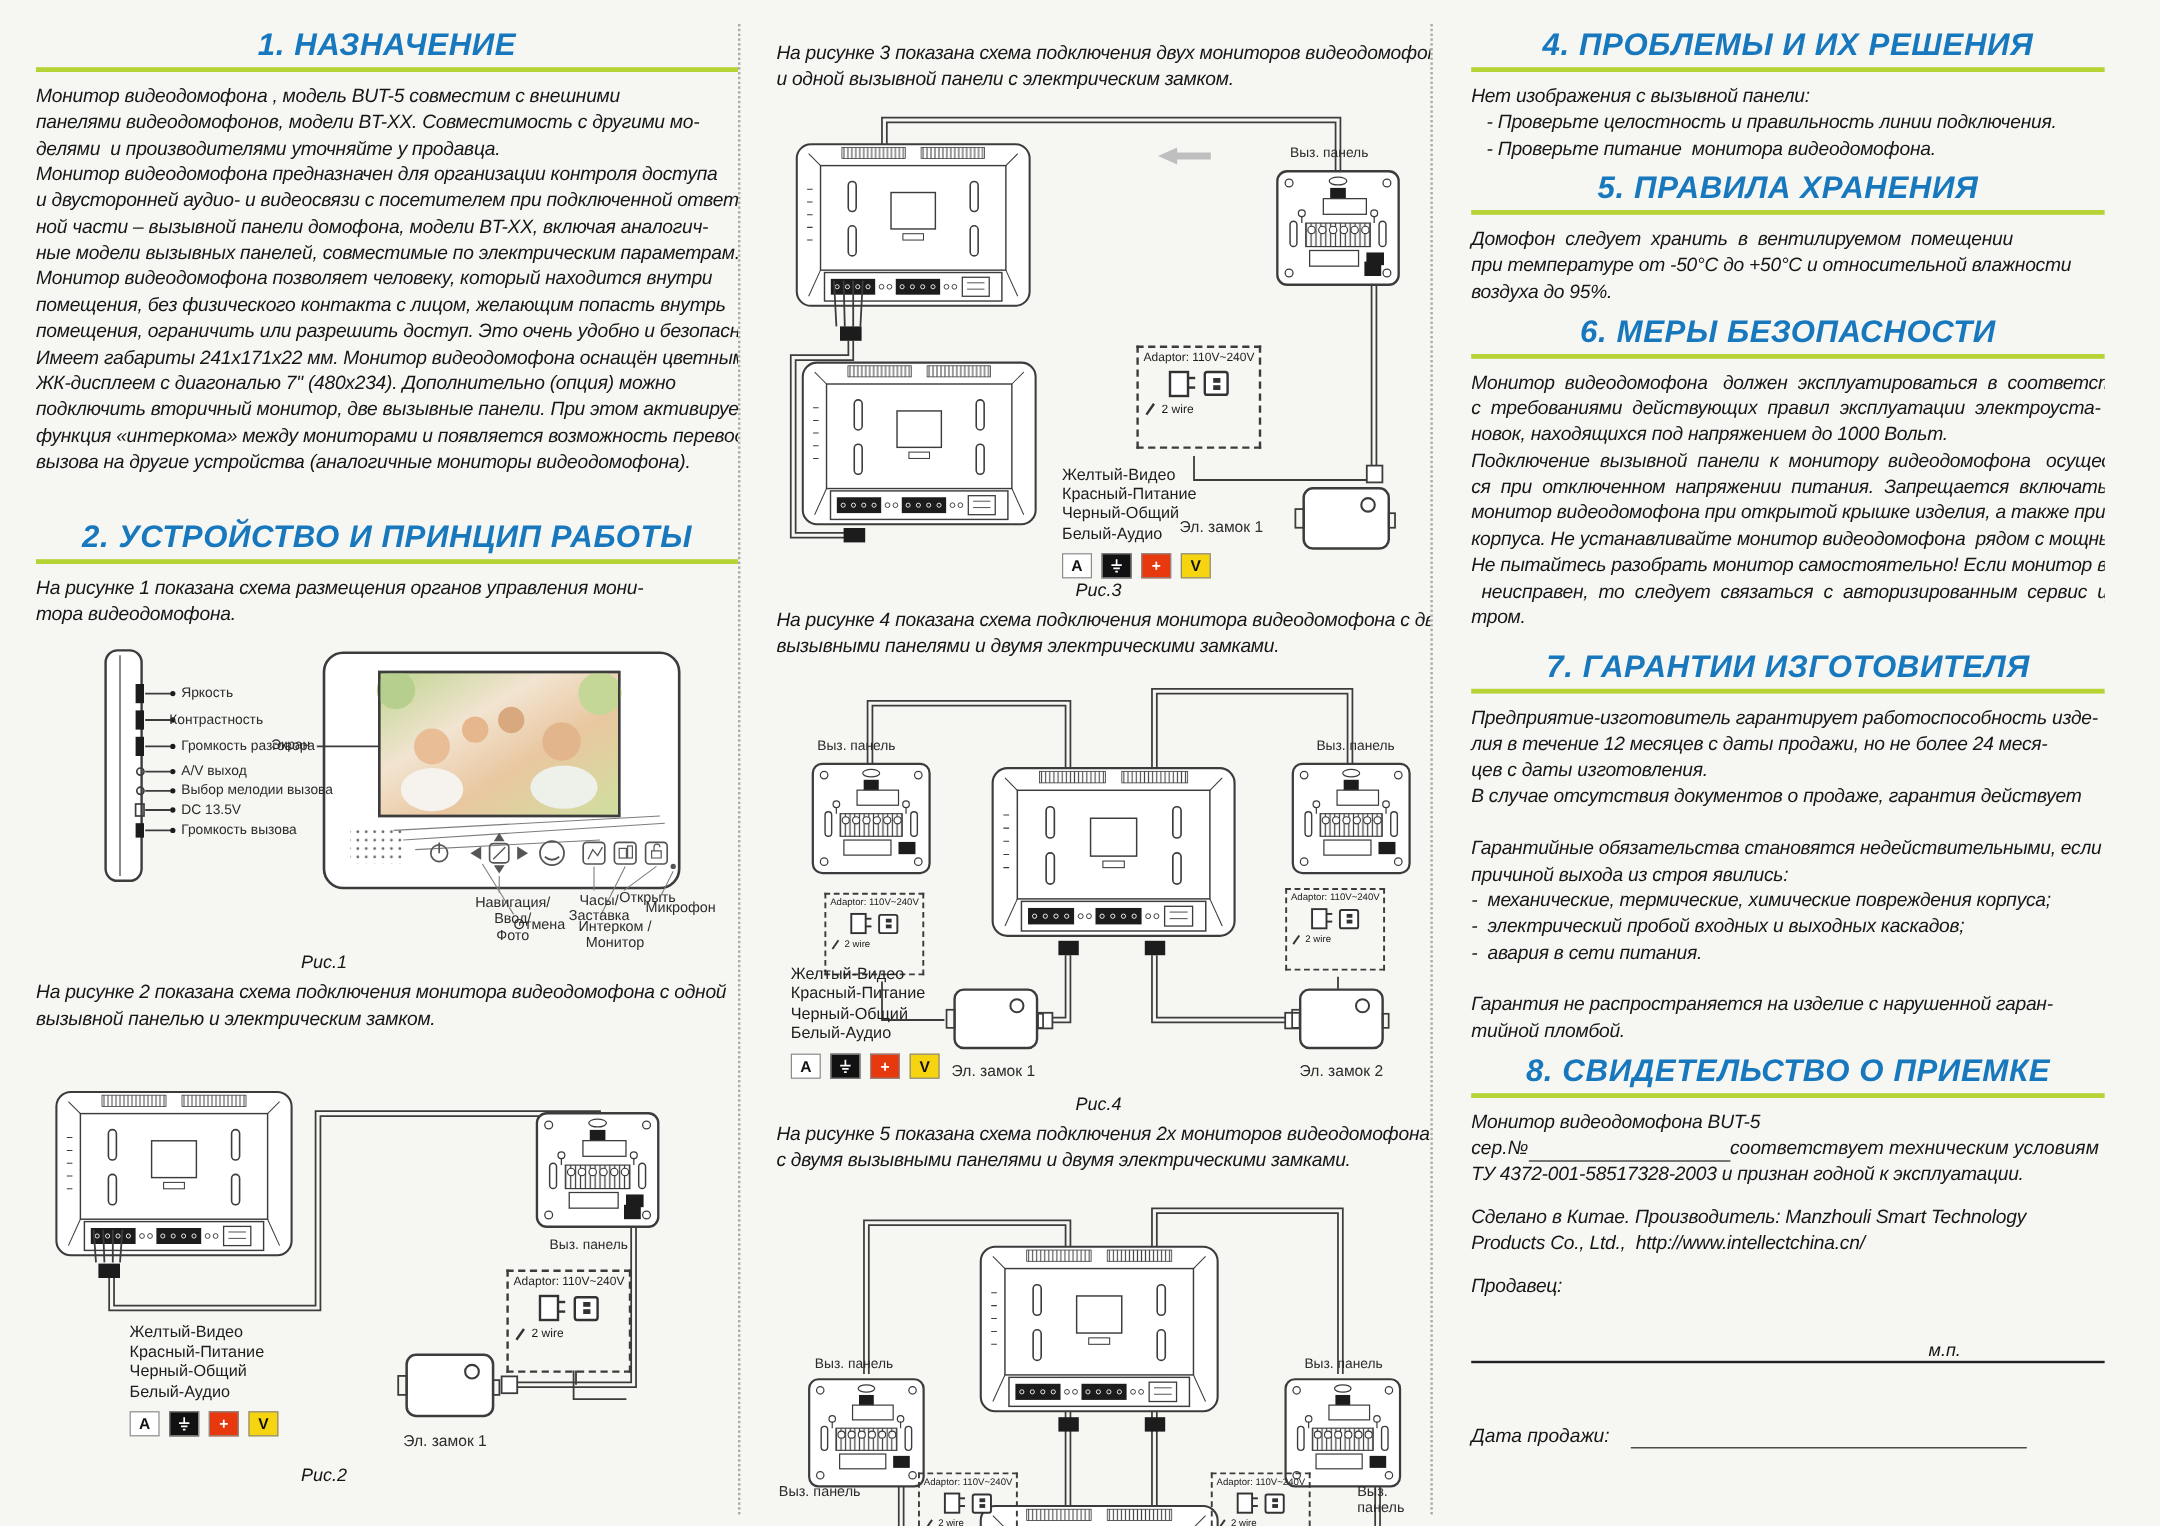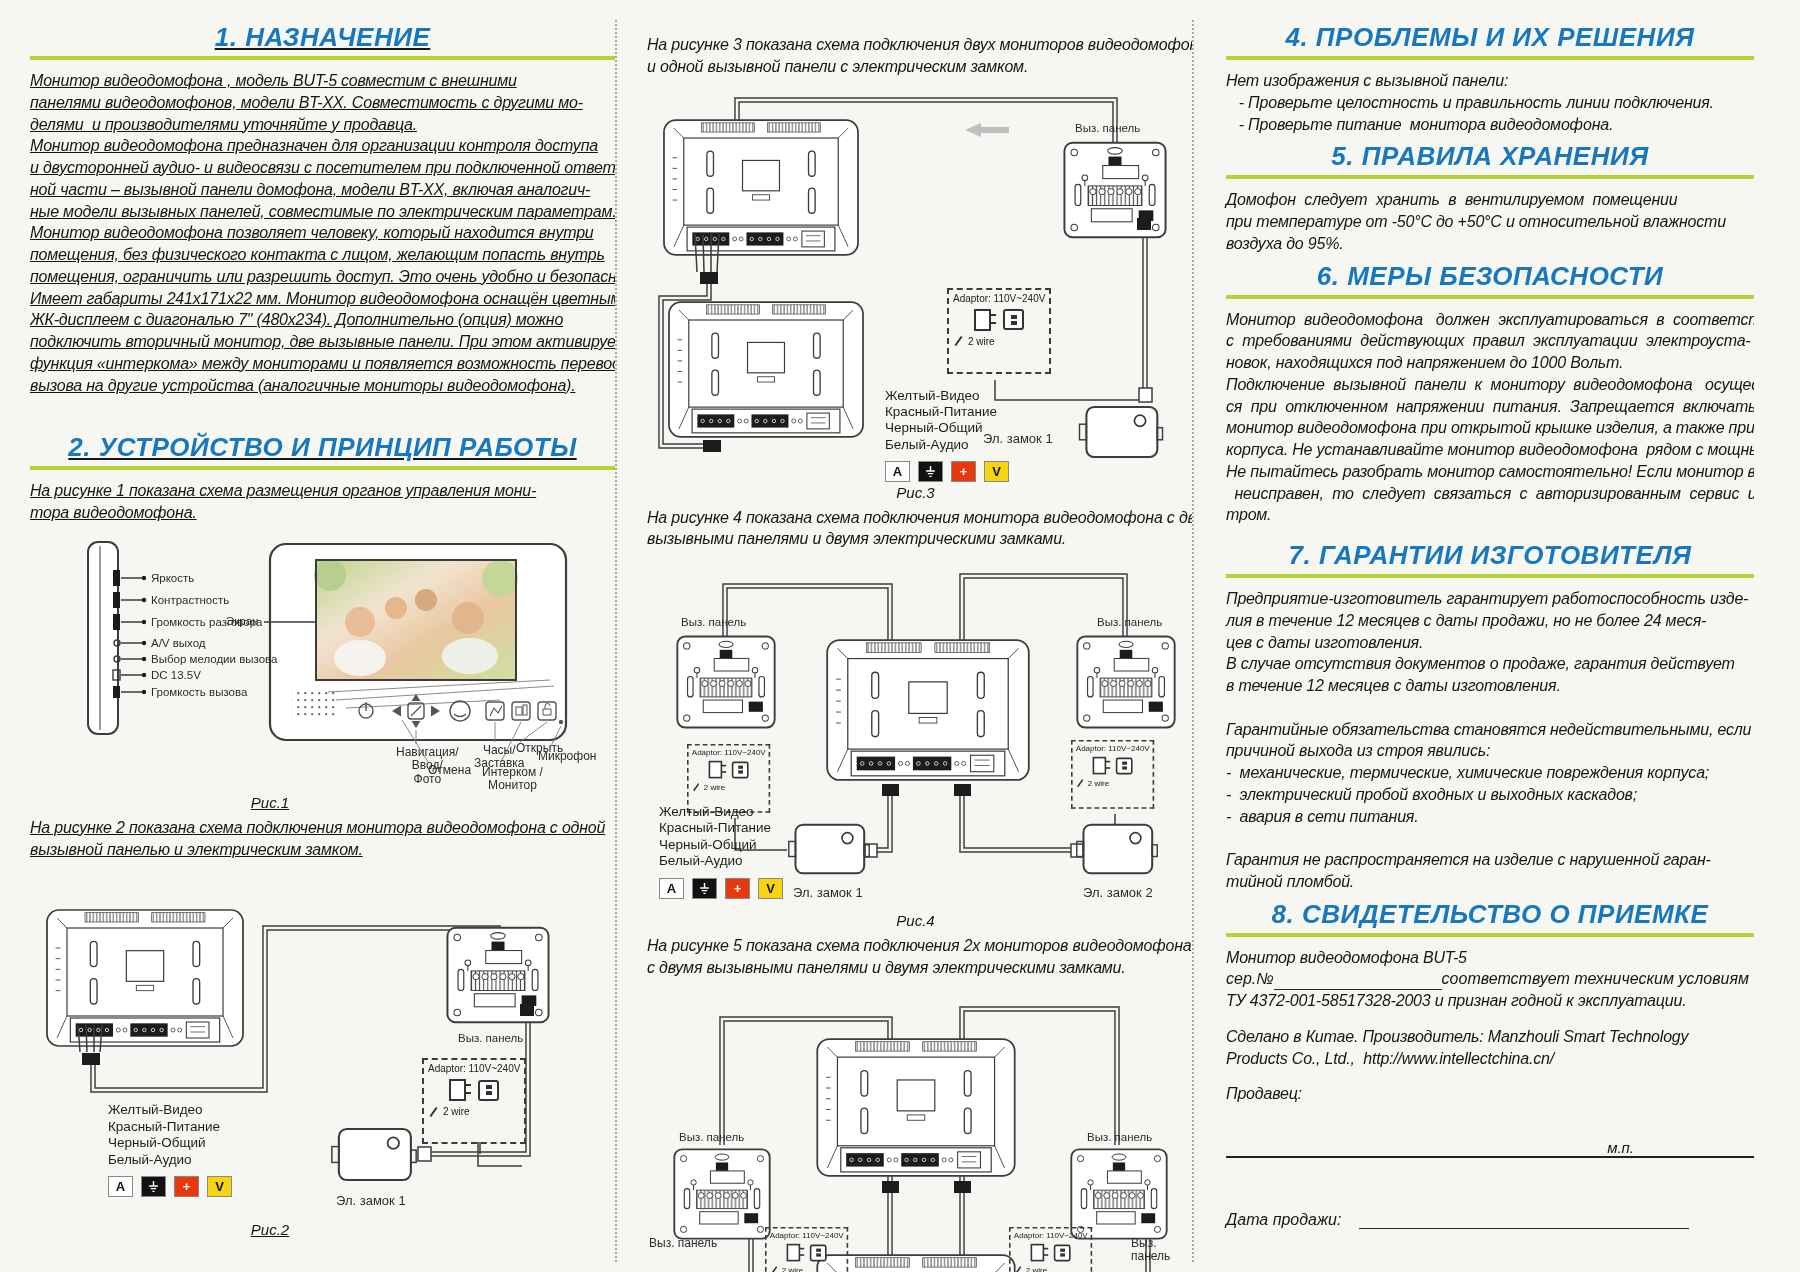--- a/index.html
+++ b/index.html
@@ -1,19 +1,19 @@
 <!DOCTYPE html>
 <html><head>
 <meta charset="utf-8">
 <style>
   html,body{margin:0;padding:0;background:#e9e9e6;}
   body{width:1800px;height:1272px;overflow:hidden;font-family:"Liberation Sans",sans-serif;color:#161616;}
   .sheet{width:1800px;height:1272px;background:#f6f6f3;display:flex;box-sizing:border-box;padding:14px 26px 0 30px;}
   .col{box-sizing:border-box;overflow:hidden;}
-  .col1{width:585px;text-decoration:underline;}
+  .col1{width:585px;}
   .col2{width:575px;padding:0 8px 0 30px;}
   .col3{width:560px;padding-left:32px;}
   .sep{border-left:2px dotted #a9aba6;margin:6px 0 10px 0;}
   .sec-title{font-size:26px;font-weight:bold;font-style:italic;color:#1878be;text-align:center;letter-spacing:.5px;margin:8px 0 0 0;}
   .rule{height:4px;background:#b5d334;margin:3px 0 10px 0;}
   .tline{font-style:italic;font-size:16px;line-height:1.36;white-space:pre;min-height:1.36em;letter-spacing:-.2px;}
   .caption{font-style:italic;font-size:15px;text-align:center;margin:6px 0 4px 0;}
   .fig{position:relative;}
   .fig svg.art{display:block;}
   .dlbl{position:absolute;font-size:11.5px;font-style:normal;color:#2c2c2c;line-height:1.12;white-space:pre-line;}
@@ -226,21 +226,21 @@
         <g>
           <rect x="508" y="172" width="18" height="18" rx="3" fill="none" stroke="#555" stroke-width="1.4"></rect>
           <path d="M513 185 h8 v-6 h-8 z M515 179 v-3 a2.5,2.5 0 0 1 5,0" fill="none" stroke="#555" stroke-width="1"></path>
         </g>
         <circle cx="531" cy="192" r="2.2" fill="#555"></circle>
 
         <path class="thin" fill="none" stroke="#8b8b8b" d="M386 200 V214 M372 190 L398 232 M465 192 V212 M491 192 L470 234 M517 192 L490 212 M531 196 L520 218"></path>
       </svg>
       <span class="dlbl" style="left:196px;top:85px">Экран</span>
       <span class="dlbl" style="left:121px;top:42px">Яркость</span>
-      <span class="dlbl" style="left:121px;top:64px">Контрастность</span>
+      <span class="dlbl" style="left:111px;top:64px">Контрастность</span>
       <span class="dlbl" style="left:121px;top:86px">Громкость разговора</span>
       <span class="dlbl" style="left:121px;top:107px">A/V выход</span>
       <span class="dlbl" style="left:121px;top:123px">Выбор мелодии вызова</span>
       <span class="dlbl" style="left:121px;top:139px">DC 13.5V</span>
       <span class="dlbl" style="left:121px;top:156px">Громкость вызова</span>
       <span class="dlbl sm" style="left:366px;top:216px;text-align:center">Навигация/
 Ввод/
 Фото</span>
       <span class="dlbl sm" style="left:398px;top:234px">Отмена</span>
       <span class="dlbl sm" style="left:444px;top:214px;text-align:center">Часы/
@@ -557,21 +557,20 @@
         <div class="tline">тром.</div>
       </div>
 
     <div class="sec-title mt14">7. ГАРАНТИИ ИЗГОТОВИТЕЛЯ</div>
     <div class="rule"></div>
     <div>
         <div class="tline">Предприятие-изготовитель гарантирует работоспособность изде-</div>
         <div class="tline">лия в течение 12 месяцев с даты продажи, но не более 24 меся-</div>
         <div class="tline">цев с даты изготовления.</div>
         <div class="tline">В случае отсутствия документов о продаже, гарантия действует</div>
-        <div class="tline">в течение 12 месяцев с даты изготовления.</div>
         <div class="tline"></div>
         <div class="tline">Гарантийные обязательства становятся недействительными, если</div>
         <div class="tline">причиной выхода из строя явились:</div>
         <div class="tline">-  механические, термические, химические повреждения корпуса;</div>
         <div class="tline">-  электрический пробой входных и выходных каскадов;</div>
         <div class="tline">-  авария в сети питания.</div>
         <div class="tline"></div>
         <div class="tline">Гарантия не распространяется на изделие с нарушенной гаран-</div>
         <div class="tline">тийной пломбой.</div>
       </div>

